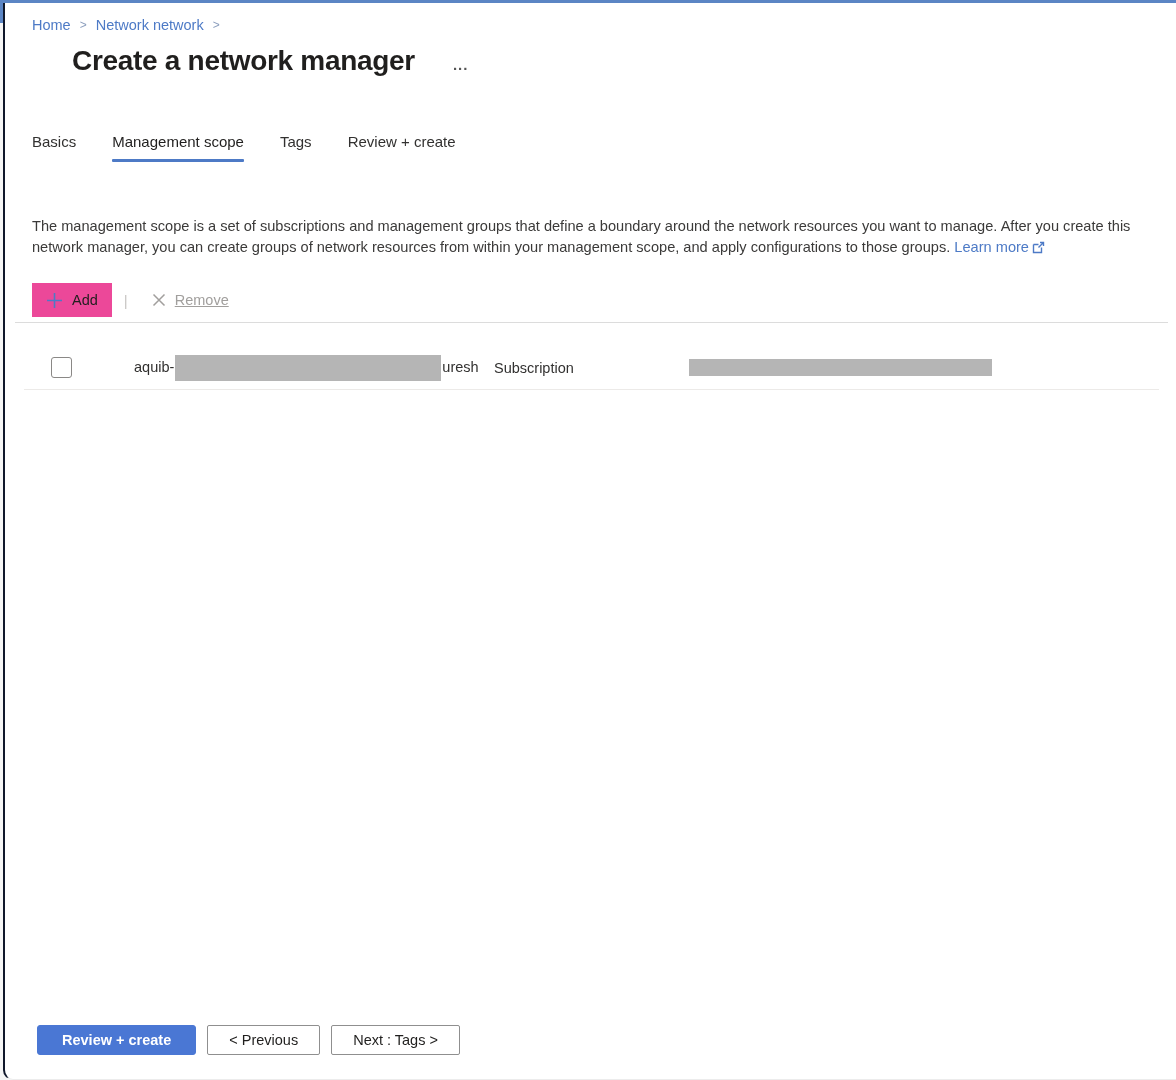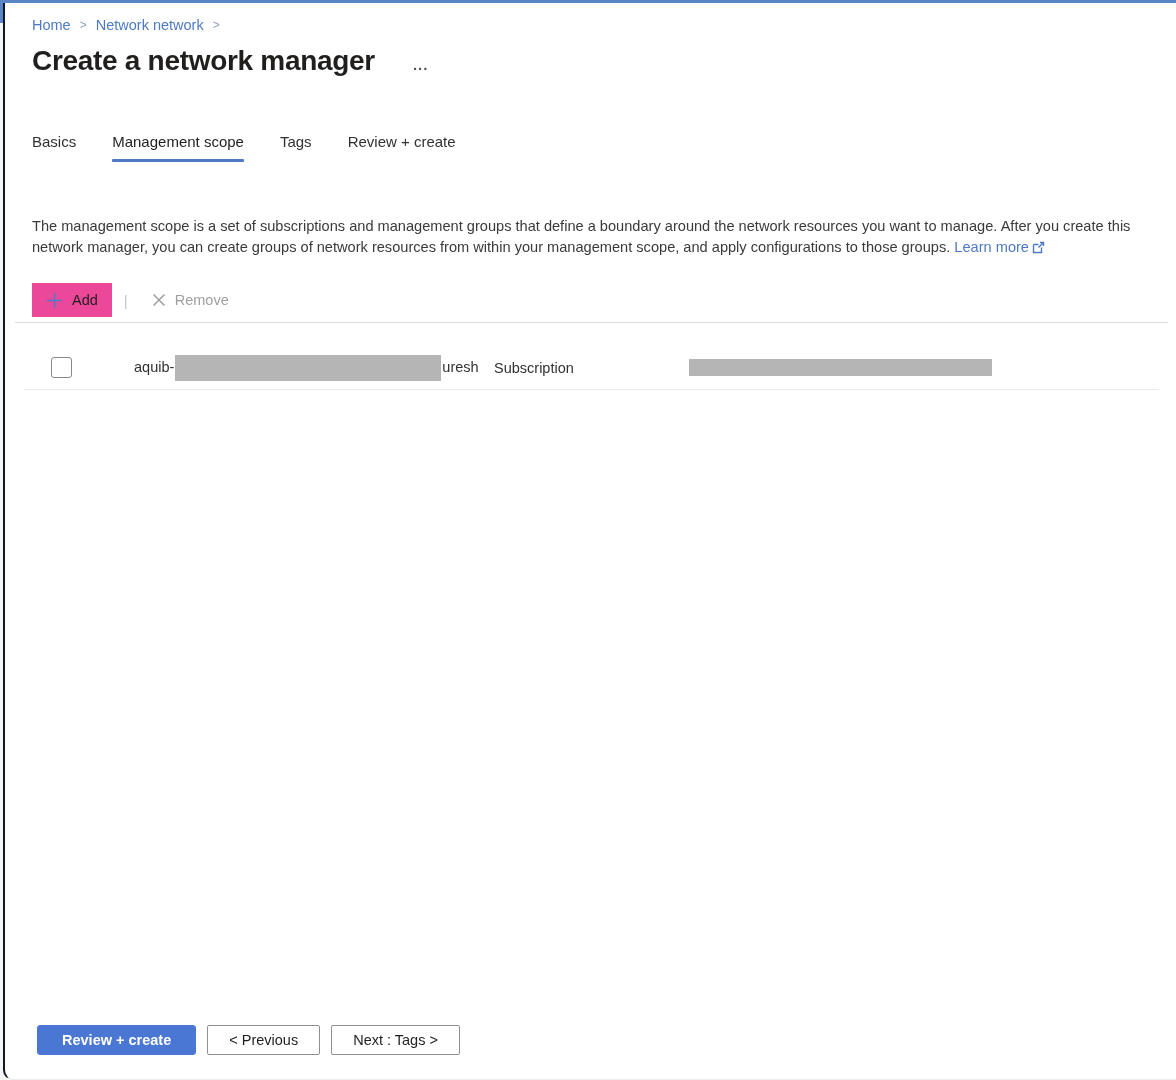--- a/index.html
+++ b/index.html
@@ -24,40 +24,40 @@
     overflow:hidden;
   }
 
   
   .breadcrumb { font-size:14.5px; color:#6a6a6a; display:flex; align-items:center; gap:8px; }
   .breadcrumb a { color:#4d7ac6; text-decoration:none; cursor:pointer; }
   .crumb-sep { color:#8d9fbe; font-size:12px; padding:0 1px; }
 
   
   .title-row { display:flex; align-items:center; margin-top:12px; }
-  h1 { font-size:28px; font-weight:700; color:#201f1e; letter-spacing:-0.3px; }
+  h1 { font-size:28px; font-weight:700; color:#201f1e; letter-spacing:-0.3px;margin-left:40px; }
   .more-btn { margin-left:38px; margin-top:6px; color:#555; font-size:15px; font-weight:700; letter-spacing:1px; cursor:pointer; }
 
   
   .tabs { display:flex; margin-top:50px; gap:0; }
   .tab { font-size:15px; color:#323130; padding:6px 0 12px 0; margin-right:36px; cursor:pointer; position:relative; }
   .tab.active { font-weight:400; color:#201f1e; }
   .tab.active::after { content:""; position:absolute; left:0; right:0; bottom:0; height:3px; background:#4d7ac6; border-radius:1px; }
 
   
   .description { margin-top:54px; font-size:14.6px; line-height:21px; color:#3b3a39; max-width:1119px; }
   .description a { color:#4d7ac6; text-decoration:none; cursor:pointer; white-space:nowrap; }
   .ext-icon { display:inline-block; vertical-align:-2px; margin-left:3px; }
 
   
   .toolbar { margin-top:25px; display:flex; align-items:center; height:34px; }
   .tb-btn { display:flex; align-items:center; gap:9px; font-size:14.5px; color:#201f1e; padding:0 14px; height:34px; cursor:pointer; border:none; background:transparent; font-family:inherit; }
   .tb-btn.add { background:#ec4899; }
   .tb-sep { color:#c8c6c4; font-size:15px; margin:0 10px 0 12px; }
-  .tb-btn.remove { color:#a19f9d; cursor:default; }
+  .tb-btn.remove { color:#a19f9d; cursor:default;text-decoration:underline; }
   .toolbar-divider { margin:5px -17px 0 -17px; border-bottom:1px solid #dcdcdc; }
 
   
   .scope-table { margin:23px -8px 0 -8px; font-size:14.5px; }
   .t-row { display:grid; grid-template-columns:80px 390px 208px 327px 1fr; align-items:center; }
   .t-head { height:46px; border-bottom:1px solid #e8e6e4; font-weight:700; color:#201f1e; font-size:14.5px; }
   .t-data { height:44px; border-bottom:1px solid #eceae8; color:#323130; }
   .cell-check { padding-left:27px; }
   .checkbox { display:block; width:21px; height:21px; border:1px solid #8a8886; border-radius:3px; background:#fff; cursor:pointer; }
   .cell-name { white-space:nowrap; overflow:hidden; }

